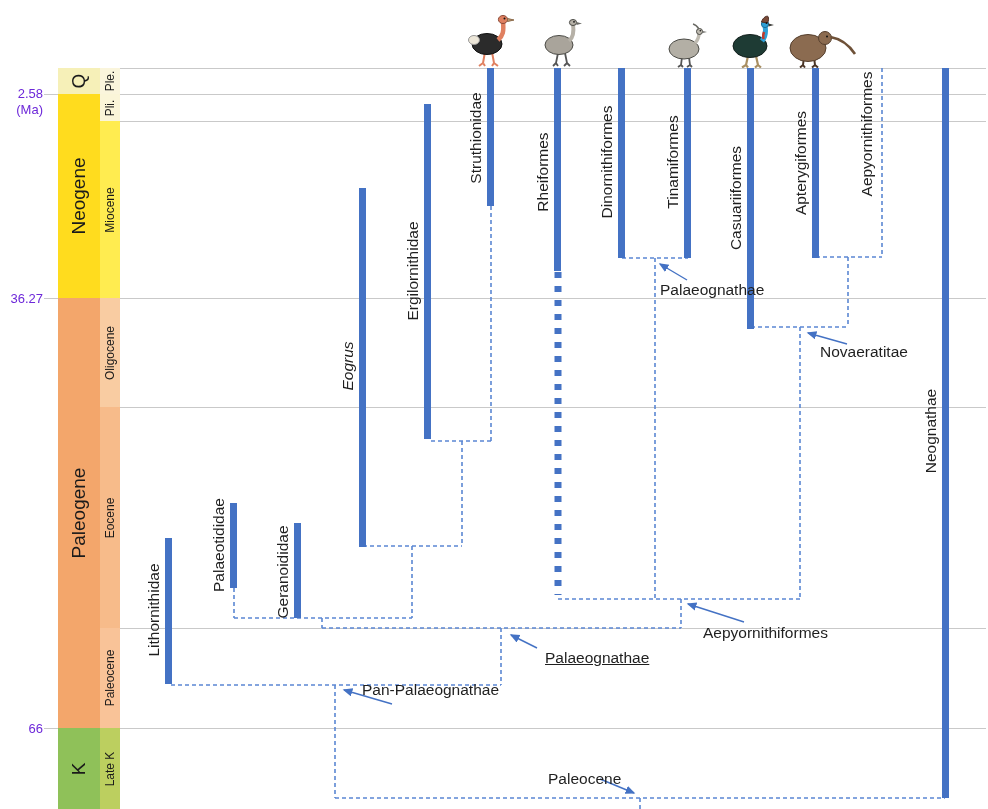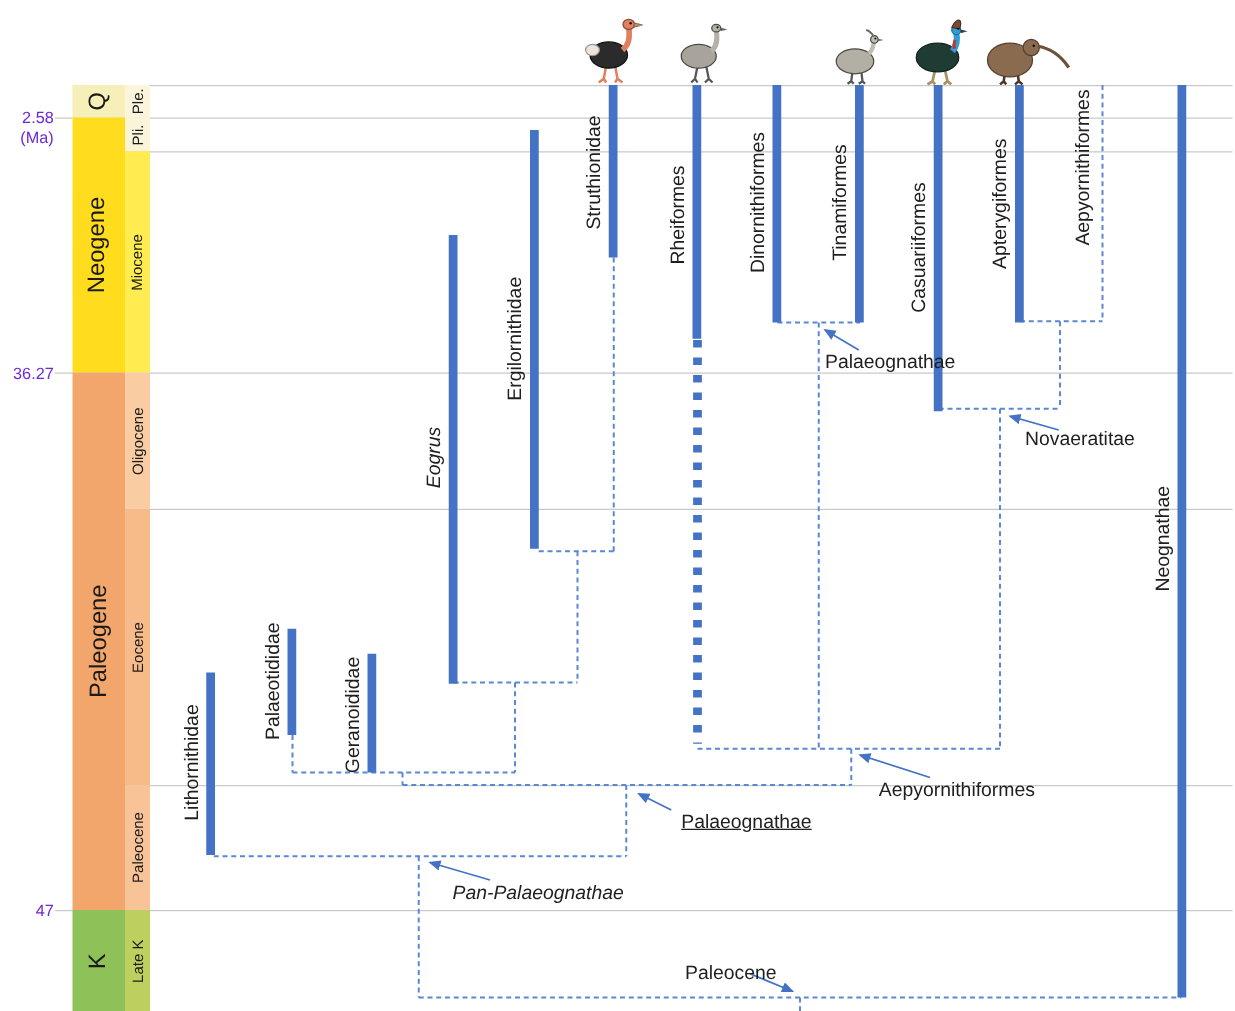--- a/index.html
+++ b/index.html
@@ -19,21 +19,21 @@
   .icon{position:absolute;z-index:6;}
   svg.overlay{position:absolute;left:0;top:0;z-index:3;pointer-events:none;}
 </style>
 </head>
 <body>
 
 <div class="stage">
   <div class="tick" style="left:3px;top:86px;">2.58</div>
   <div class="tick" style="left:3px;top:102px;">(Ma)</div>
   <div class="tick" style="left:3px;top:291px;">36.27</div>
-  <div class="tick" style="left:3px;top:721px;">47</div>
+  <div class="tick" style="left:3px;top:721px;">66</div>
 <div class="cell" style="left: 58px; top: 68px; width: 42px; height: 25.8px; background: rgb(246, 240, 184);">
       <span class="rot p-label">Q</span>
     </div>
     <div class="cell" style="left: 58px; top: 93.8px; width: 42px; height: 204.5px; background: rgb(255, 220, 30);">
       <span class="rot p-label">Neogene</span>
     </div>
     <div class="cell" style="left: 58px; top: 298.3px; width: 42px; height: 429.7px; background: rgb(243, 166, 107);">
       <span class="rot p-label">Paleogene</span>
     </div>
     <div class="cell" style="left: 58px; top: 728px; width: 42px; height: 81px; background: rgb(143, 193, 89);">
@@ -194,15 +194,15 @@
         <path d="M46.5 12 C58 14 65 20 71 29" fill="none" stroke="#6E5138" stroke-width="2.6"></path>
         <circle cx="43" cy="11.5" r="1" fill="#111"></circle>
       </svg></div>
     <div class="vlabel" style="left: 867px; top: 134px;">Aepyornithiformes</div>
     <div class="bar" style="left: 942px; top: 68px; height: 730px; background: rgb(68, 114, 196);"></div>
     <div class="vlabel" style="left: 931px; top: 431px;">Neognathae</div>
     <div class="nlabel" style="left: 660px; top: 281px;">Palaeognathae</div>
     <div class="nlabel" style="left: 820px; top: 343px;">Novaeratitae</div>
     <div class="nlabel" style="left: 703px; top: 624px;">Aepyornithiformes</div>
     <div class="nlabel" style="left: 545px; top: 649px; text-decoration: underline;">Palaeognathae</div>
-    <div class="nlabel" style="left: 362px; top: 706px; font-style: italic;">Pan-Palaeognathae</div>
+    <div class="nlabel" style="left: 362px; top: 681px;">Pan-Palaeognathae</div>
     <div class="nlabel" style="left: 548px; top: 770px;">Paleocene</div>
   </div>
 
 </body></html>

